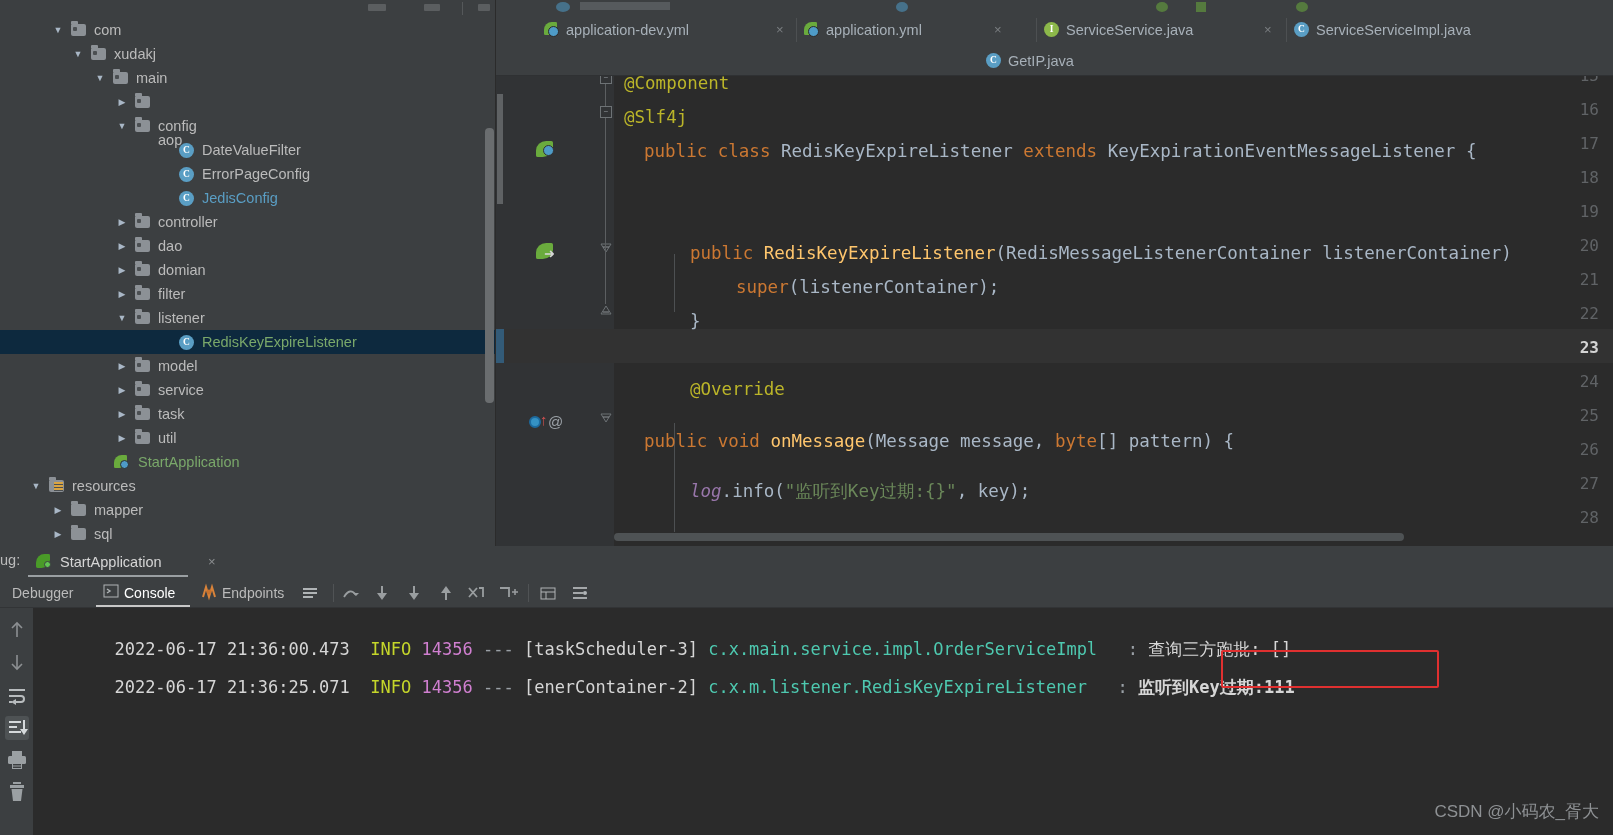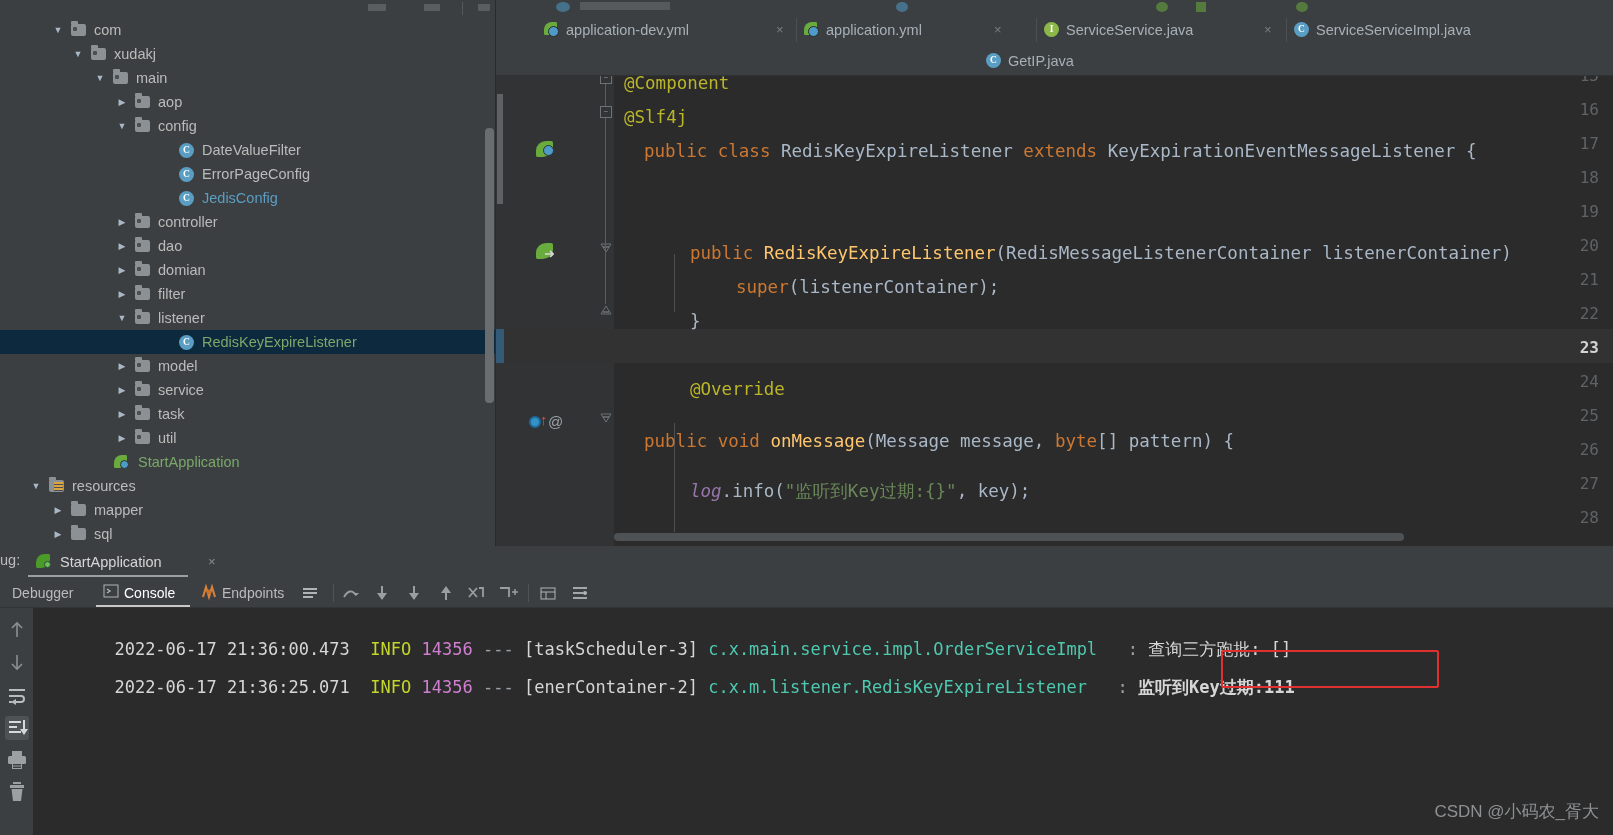--- a/index.html
+++ b/index.html
@@ -277,21 +277,21 @@
           <span class="icon" style="left: 112px;">
             <span class="ic-folder"></span>
           </span>
           <span class="label" style="left: 136px;">main</span>
         </div>
         <div class="tree-row">
           <span class="arrow" style="left: 116px;">▶</span>
           <span class="icon" style="left: 134px;">
             <span class="ic-folder"></span>
           </span>
-          <span class="label" style="left: 158px;">aop</span>
+          <span class="label" style="left: 158px; margin-top: 38px;">aop</span>
         </div>
         <div class="tree-row">
           <span class="arrow" style="left: 116px;">▼</span>
           <span class="icon" style="left: 134px;">
             <span class="ic-folder"></span>
           </span>
           <span class="label" style="left: 158px;">config</span>
         </div>
         <div class="tree-row">
           <span class="icon" style="left: 178px;">

